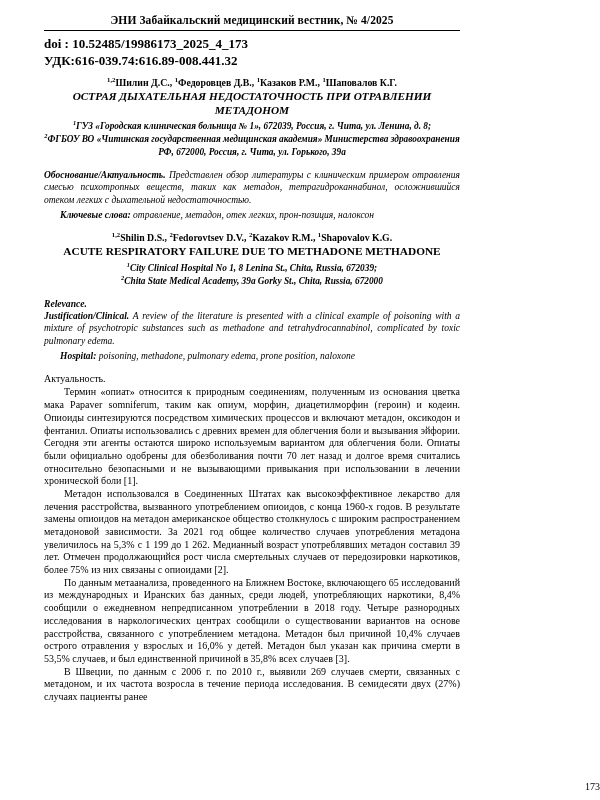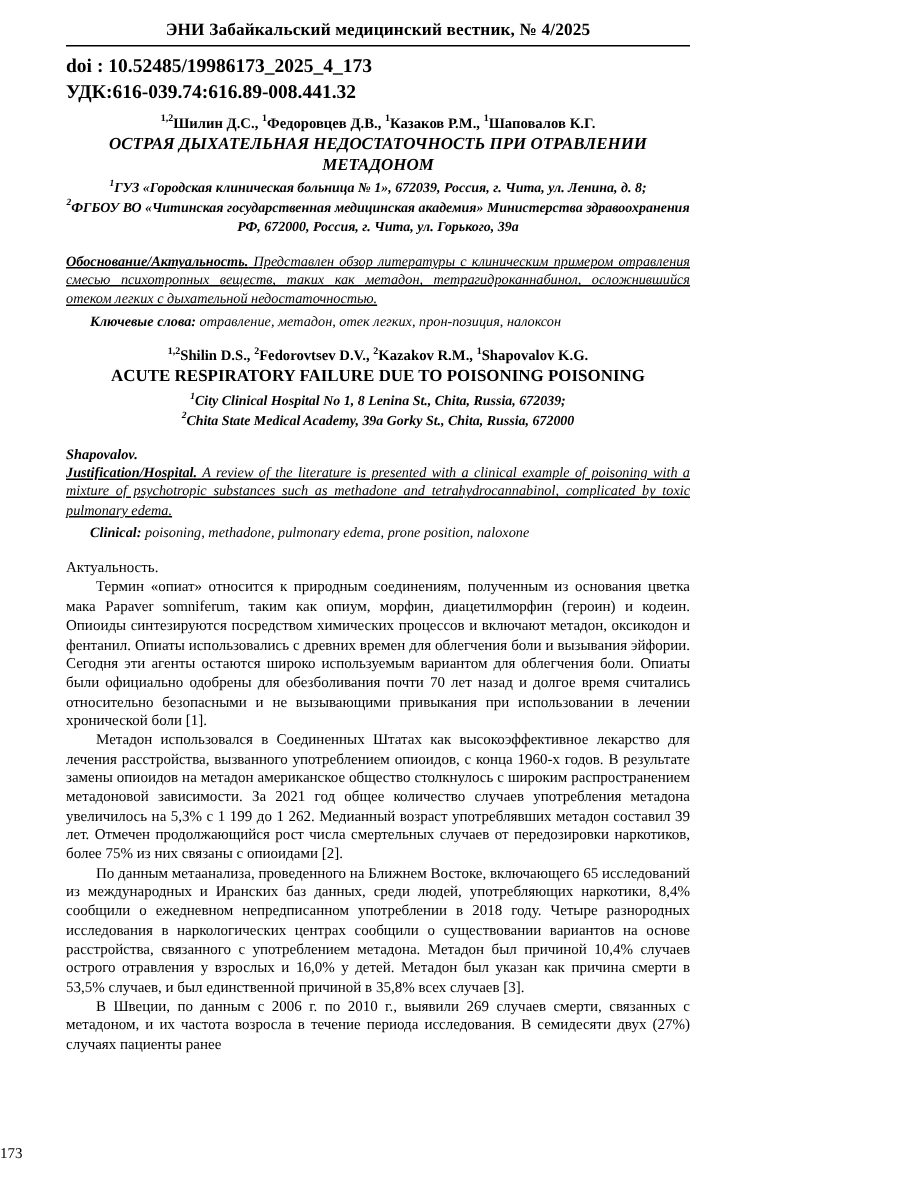--- a/index.html
+++ b/index.html
@@ -70,21 +70,20 @@
     font-style: italic;
     margin-bottom: 1px;
   }
   .abstract-p {
     font-size: 9.5px;
     font-style: italic;
     text-align: justify;
     line-height: 1.3;
     text-indent: 0;
     margin: 0 0 3px 0;
-    text-decoration: underline;
   }
   .abstract-p b {
     font-weight: bold;
   }
   .keywords {
     font-size: 9.5px;
     font-style: italic;
     text-align: justify;
     line-height: 1.3;
     margin: 3px 0 0 0;
@@ -118,24 +117,24 @@
   }
   .body-p {
     font-size: 10px;
     text-align: justify;
     line-height: 1.27;
     text-indent: 20px;
     margin: 0;
   }
   .pagenum {
     position: absolute;
-    bottom: 25px;
+    bottom: 8px;
     left: 0;
     width: 600px;
-    text-align: left;
+    text-align: right;
     font-size: 10px;
   }
 </style>
 </head>
 <body>
 
 <div class="page">
 
   <div class="journal-header">ЭНИ Забайкальский медицинский вестник, № 4/2025</div>
   <div class="rule"></div>
@@ -164,36 +163,36 @@
   <p class="abstract-p"><b>Обоснование/Актуальность.</b><span> Представлен обзор литературы с клиническим примером отравления смесью психотропных веществ, таких как метадон, тетрагидроканнабинол, осложнившийся отеком легких с дыхательной недостаточностью.</span></p>
 
   <p class="keywords"><b>Ключевые слова:</b><span> отравление, метадон, отек легких, прон-позиция, налоксон</span></p>
 
   <div class="spacer-md"></div>
 
   <div class="authors-en">
     <sup>1,2</sup>Shilin D.S., <sup>2</sup>Fedorovtsev D.V., <sup>2</sup>Kazakov R.M., <sup>1</sup>Shapovalov K.G.
   </div>
 
-  <div class="title-en">ACUTE RESPIRATORY FAILURE DUE TO POISONING POISONING</div>
+  <div class="title-en">ACUTE RESPIRATORY FAILURE DUE TO METHADONE METHADONE</div>
 
   <div class="affil-en">
     <sup>1</sup>City Clinical Hospital No 1, 8 Lenina St., Chita, Russia, 672039;
   </div>
   <div class="affil-en">
     <sup>2</sup>Chita State Medical Academy, 39a Gorky St., Chita, Russia, 672000
   </div>
 
   <div class="spacer-md"></div>
 
-  <div class="section-lbl">Shapovalov.</div>
-
-  <p class="abstract-p"><b>Justification/Hospital.</b><span> A review of the literature is presented with a clinical example of poisoning with a mixture of psychotropic substances such as methadone and tetrahydrocannabinol, complicated by toxic pulmonary edema.</span></p>
-
-  <p class="keywords"><b>Clinical:</b><span> poisoning, methadone, pulmonary edema, prone position, naloxone</span></p>
+  <div class="section-lbl">Relevance.</div>
+
+  <p class="abstract-p"><b>Justification/Clinical.</b><span> A review of the literature is presented with a clinical example of poisoning with a mixture of psychotropic substances such as methadone and tetrahydrocannabinol, complicated by toxic pulmonary edema.</span></p>
+
+  <p class="keywords"><b>Hospital:</b><span> poisoning, methadone, pulmonary edema, prone position, naloxone</span></p>
 
   <div class="spacer-md"></div>
 
   <div class="body-head">Актуальность.</div>
 
   <p class="body-p">Термин «опиат» относится к природным соединениям, полученным из основания цветка мака Papaver somniferum, таким как опиум, морфин, диацетилморфин (героин) и кодеин. Опиоиды синтезируются посредством химических процессов и включают метадон, оксикодон и фентанил. Опиаты использовались с древних времен для облегчения боли и вызывания эйфории. Сегодня эти агенты остаются широко используемым вариантом для облегчения боли. Опиаты были официально одобрены для обезболивания почти 70 лет назад и долгое время считались относительно безопасными и не вызывающими привыкания при использовании в лечении хронической боли [1].</p>
   <p class="body-p">Метадон использовался в Соединенных Штатах как высокоэффективное лекарство для лечения расстройства, вызванного употреблением опиоидов, с конца 1960-х годов. В результате замены опиоидов на метадон американское общество столкнулось с широким распространением метадоновой зависимости. За 2021 год общее количество случаев употребления метадона увеличилось на 5,3% с 1 199 до 1 262. Медианный возраст употреблявших метадон составил 39 лет. Отмечен продолжающийся рост числа смертельных случаев от передозировки наркотиков, более 75% из них связаны с опиоидами [2].</p>
   <p class="body-p">По данным метаанализа, проведенного на Ближнем Востоке, включающего 65 исследований из международных и Иранских баз данных, среди людей, употребляющих наркотики, 8,4% сообщили о ежедневном непредписанном употреблении в 2018 году. Четыре разнородных исследования в наркологических центрах сообщили о существовании вариантов на основе расстройства, связанного с употреблением метадона. Метадон был причиной 10,4% случаев острого отравления у взрослых и 16,0% у детей. Метадон был указан как причина смерти в 53,5% случаев, и был единственной причиной в 35,8% всех случаев [3].</p>
   <p class="body-p">В Швеции, по данным с 2006 г. по 2010 г., выявили 269 случаев смерти, связанных с метадоном, и их частота возросла в течение периода исследования. В семидесяти двух (27%) случаях пациенты ранее</p>
 

